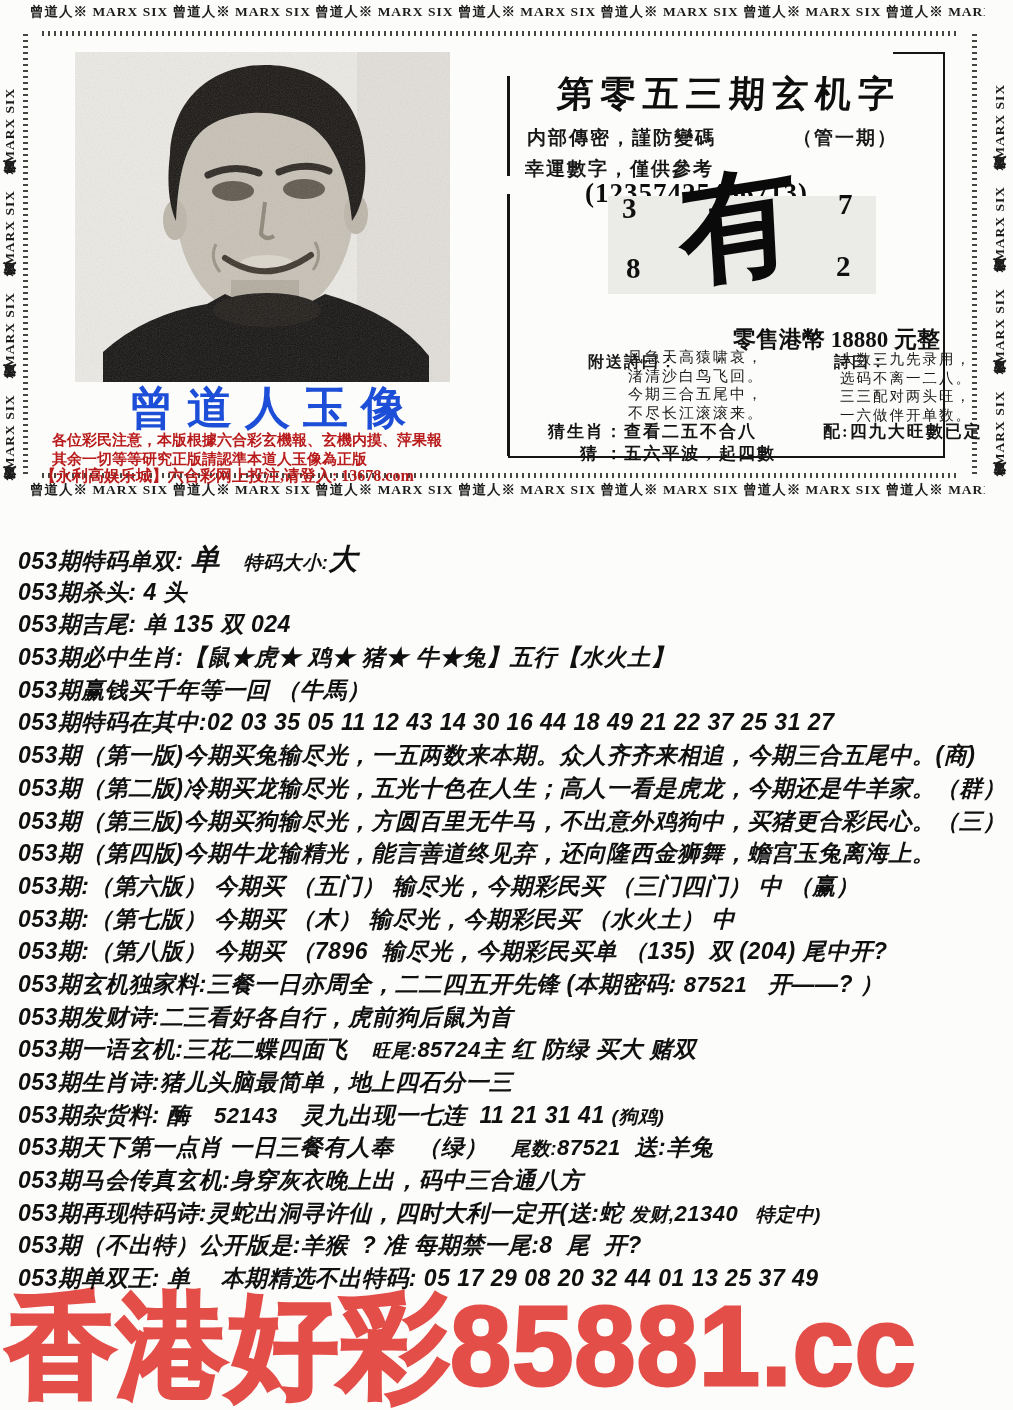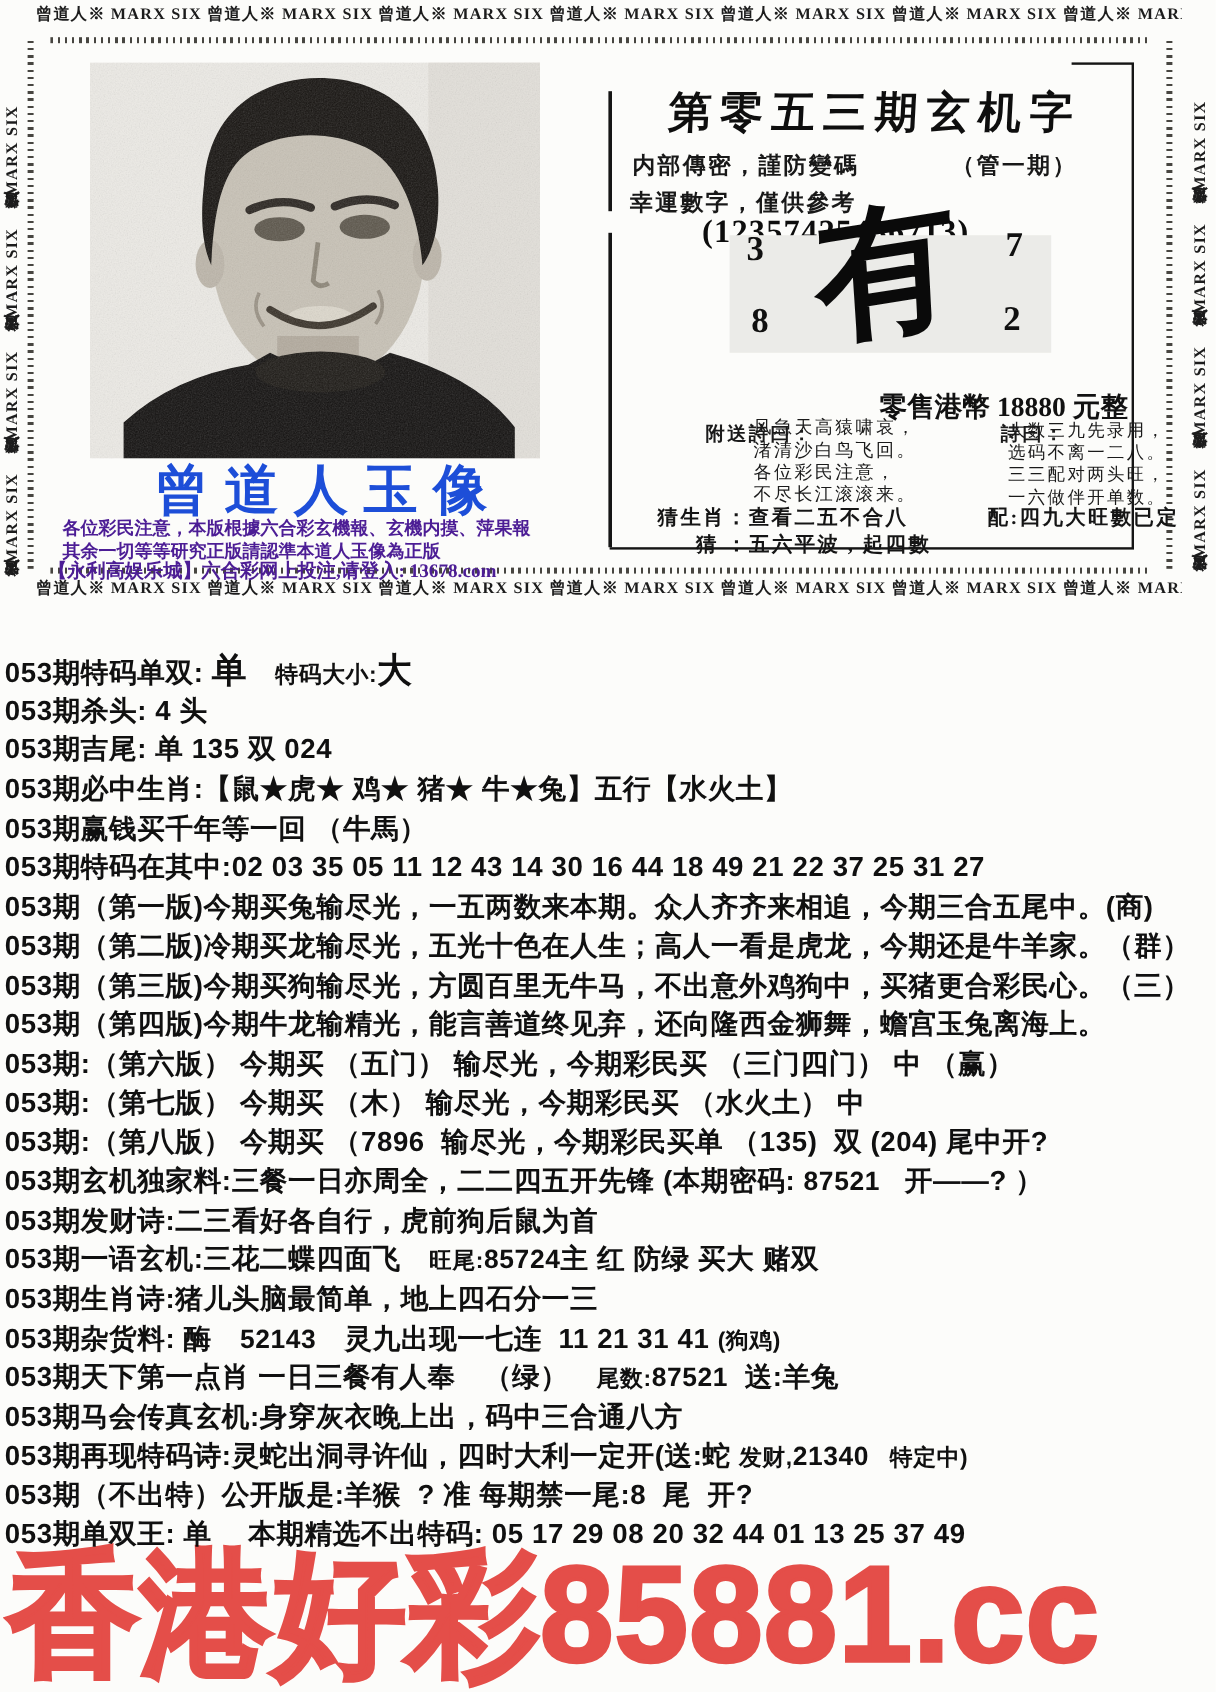--- a/index.html
+++ b/index.html
@@ -24,21 +24,21 @@
   .otop{left:42px;top:31px;width:916px;height:5px;}
   .obottom{left:42px;top:473px;width:916px;height:5px;}
   .oleft{left:23px;top:34px;width:5px;height:440px;}
   .oright{left:972px;top:34px;width:5px;height:440px;}
   
   .photo{left:75px;top:52px;width:375px;height:330px;}
   .caption{
     left:88px;top:378px;width:372px;text-align:center;
     font-family:"Liberation Serif",serif;font-weight:bold;font-size:45px;letter-spacing:13px;color:#1d4ed8;
   }
-  .note{font-family:"Liberation Serif",serif;font-weight:bold;color:#4c1d95;white-space:nowrap;}
+  .note{font-family:"Liberation Serif",serif;font-weight:bold;color:#b91c1c;white-space:nowrap;}
   .note1{left:52px;top:431px;font-size:15px;}
   .note2{left:52px;top:450px;font-size:15px;}
   .note3{left:40px;top:466px;font-size:16px;}
   
   .rline{position:absolute;background:#151515;}
   .rtitle{
     left:528px;top:70px;width:402px;text-align:center;font-family:"Liberation Serif",serif;
     font-weight:bold;font-size:36px;letter-spacing:7px;color:#0e0e0e;transform:skewX(-3deg);white-space:nowrap;
   }
   .rsub{position:absolute;font-family:"Liberation Serif",serif;font-weight:bold;color:#181818;font-size:19px;white-space:nowrap;letter-spacing:2px;}
@@ -50,21 +50,21 @@
   .hznum{position:absolute;font-family:"Liberation Serif",serif;font-weight:bold;font-size:29px;color:#101010;}
   .hzchar{
     left:648px;top:168px;width:180px;text-align:center;font-family:"Liberation Serif",serif;
     font-weight:bold;font-size:118px;color:#0a0a0a;transform:rotate(-9deg) skewX(-6deg);line-height:1;
   }
   .price{left:733px;top:324px;font-family:"Liberation Serif",serif;font-weight:bold;font-size:23px;color:#111;white-space:nowrap;}
   .plabel{position:absolute;font-family:"Liberation Serif",serif;font-weight:bold;font-size:16px;color:#1a1a1a;white-space:nowrap;letter-spacing:2px;margin-left:44px;}
   .poem{position:absolute;font-family:"Liberation Serif",serif;font-weight:normal;font-size:15px;color:#1a1a1a;line-height:18.7px;letter-spacing:2px;white-space:nowrap;}
   .guess{position:absolute;font-family:"Liberation Serif",serif;font-weight:bold;font-size:17px;color:#151515;white-space:nowrap;letter-spacing:2px;}
   
-  .body-lines{left:4px;top:543px;width:990px;}
+  .body-lines{left:18px;top:543px;width:990px;font-style:italic;}
   .bline{
     line-height:32.7px;height:32.7px;white-space:pre;font-weight:bold;font-size:23px;color:#101010;
     font-family:"Liberation Sans",sans-serif;letter-spacing:0.5px;overflow:visible;
   }
   .bline span{vertical-align:baseline;}
   .bline .md{font-size:19px;}
   .bline .lg{font-size:22px;}
   .bline .xl{font-size:29px;}
   
   .watermark{
@@ -137,21 +137,21 @@
 <div class="hznum" style="left:626px;top:252px;">8</div>
 <div class="hznum" style="left:836px;top:250px;">2</div>
 <div class="abs hzchar">有</div>
 
 <div class="abs price">零售港幣 18880 元整</div>
 
 <div class="plabel" style="left:544px;top:352px;">附送詩曰：</div>
 <div class="poem" style="left:628px;top:348px;">
     <div>风急天高猿啸哀，</div>
     <div>渚清沙白鸟飞回。</div>
-    <div>各位彩民注意，</div>
+    <div>今期三合五尾中，</div>
     <div>不尽长江滚滚来。</div>
   </div>
 <div class="plabel" style="left:790px;top:352px;">詩曰：</div>
 <div class="poem" style="left:840px;top:350px;font-size:14.5px;">
     <div>大数三九先录用，</div>
     <div>选码不离一二八。</div>
     <div>三三配对两头旺，</div>
     <div>一六做伴开单数。</div>
   </div>
 <div class="guess" style="left:548px;top:420px;"><span>猜生肖：</span><span>查看二五不合八</span></div>

